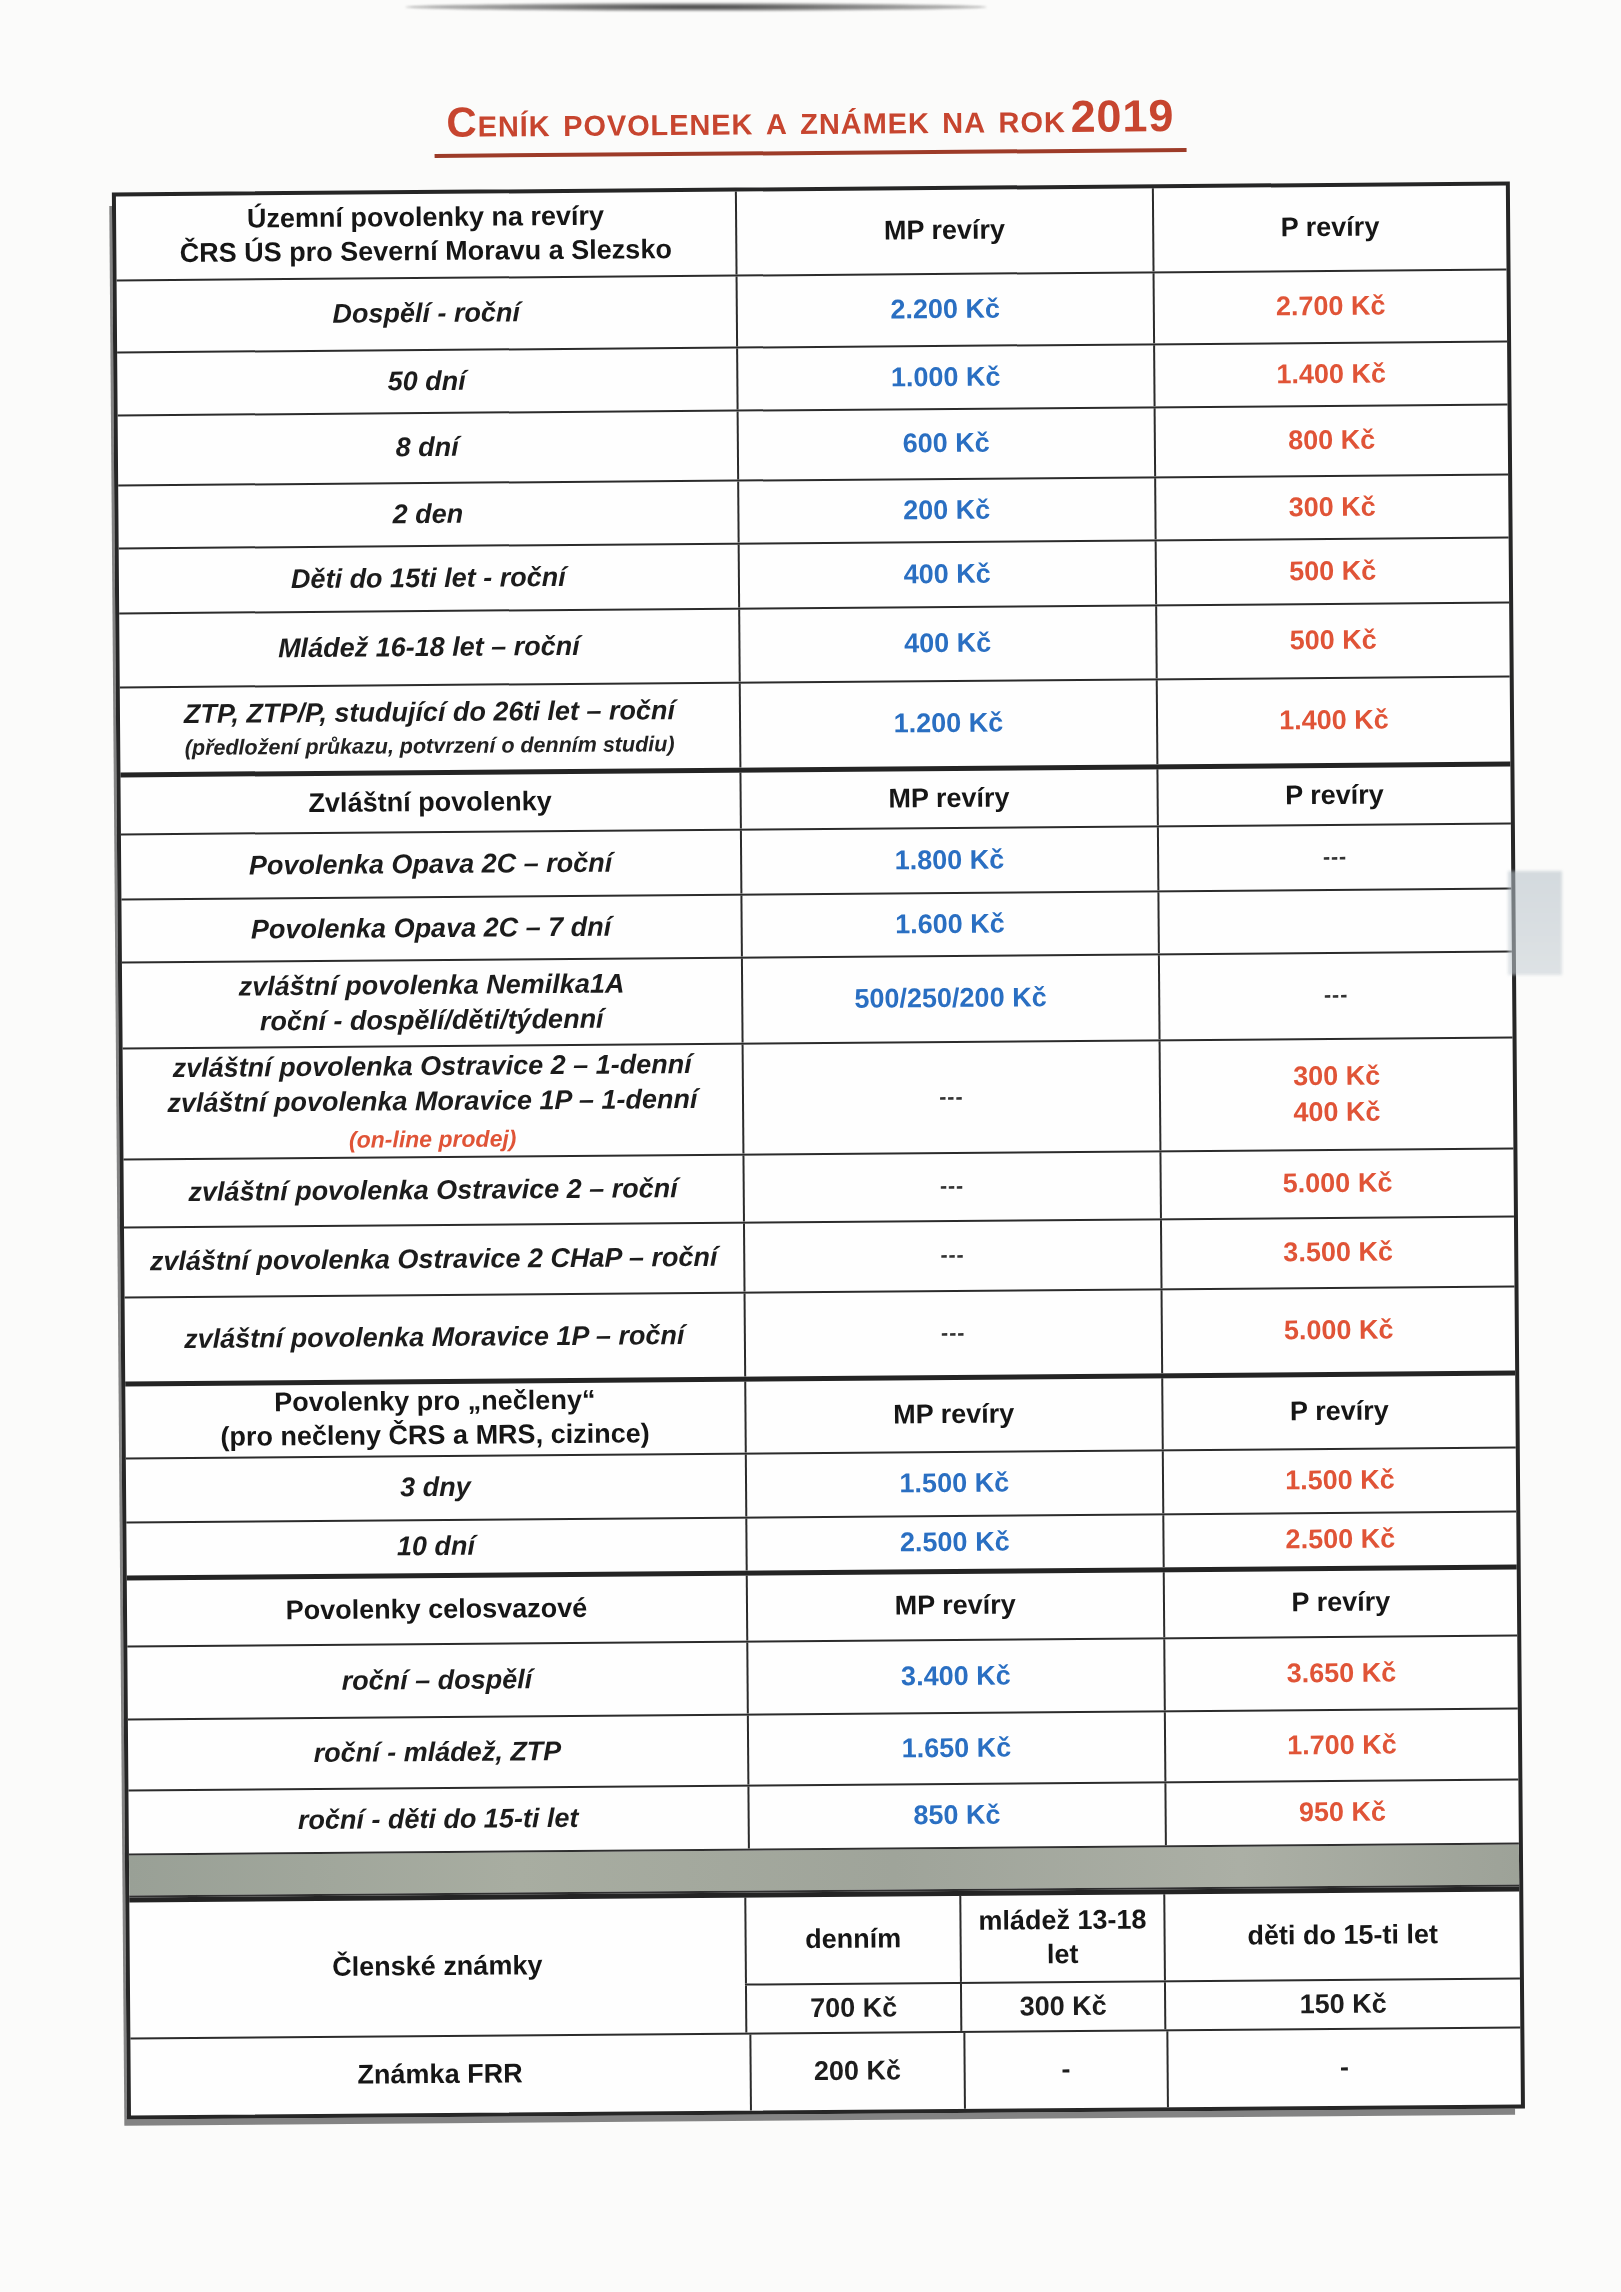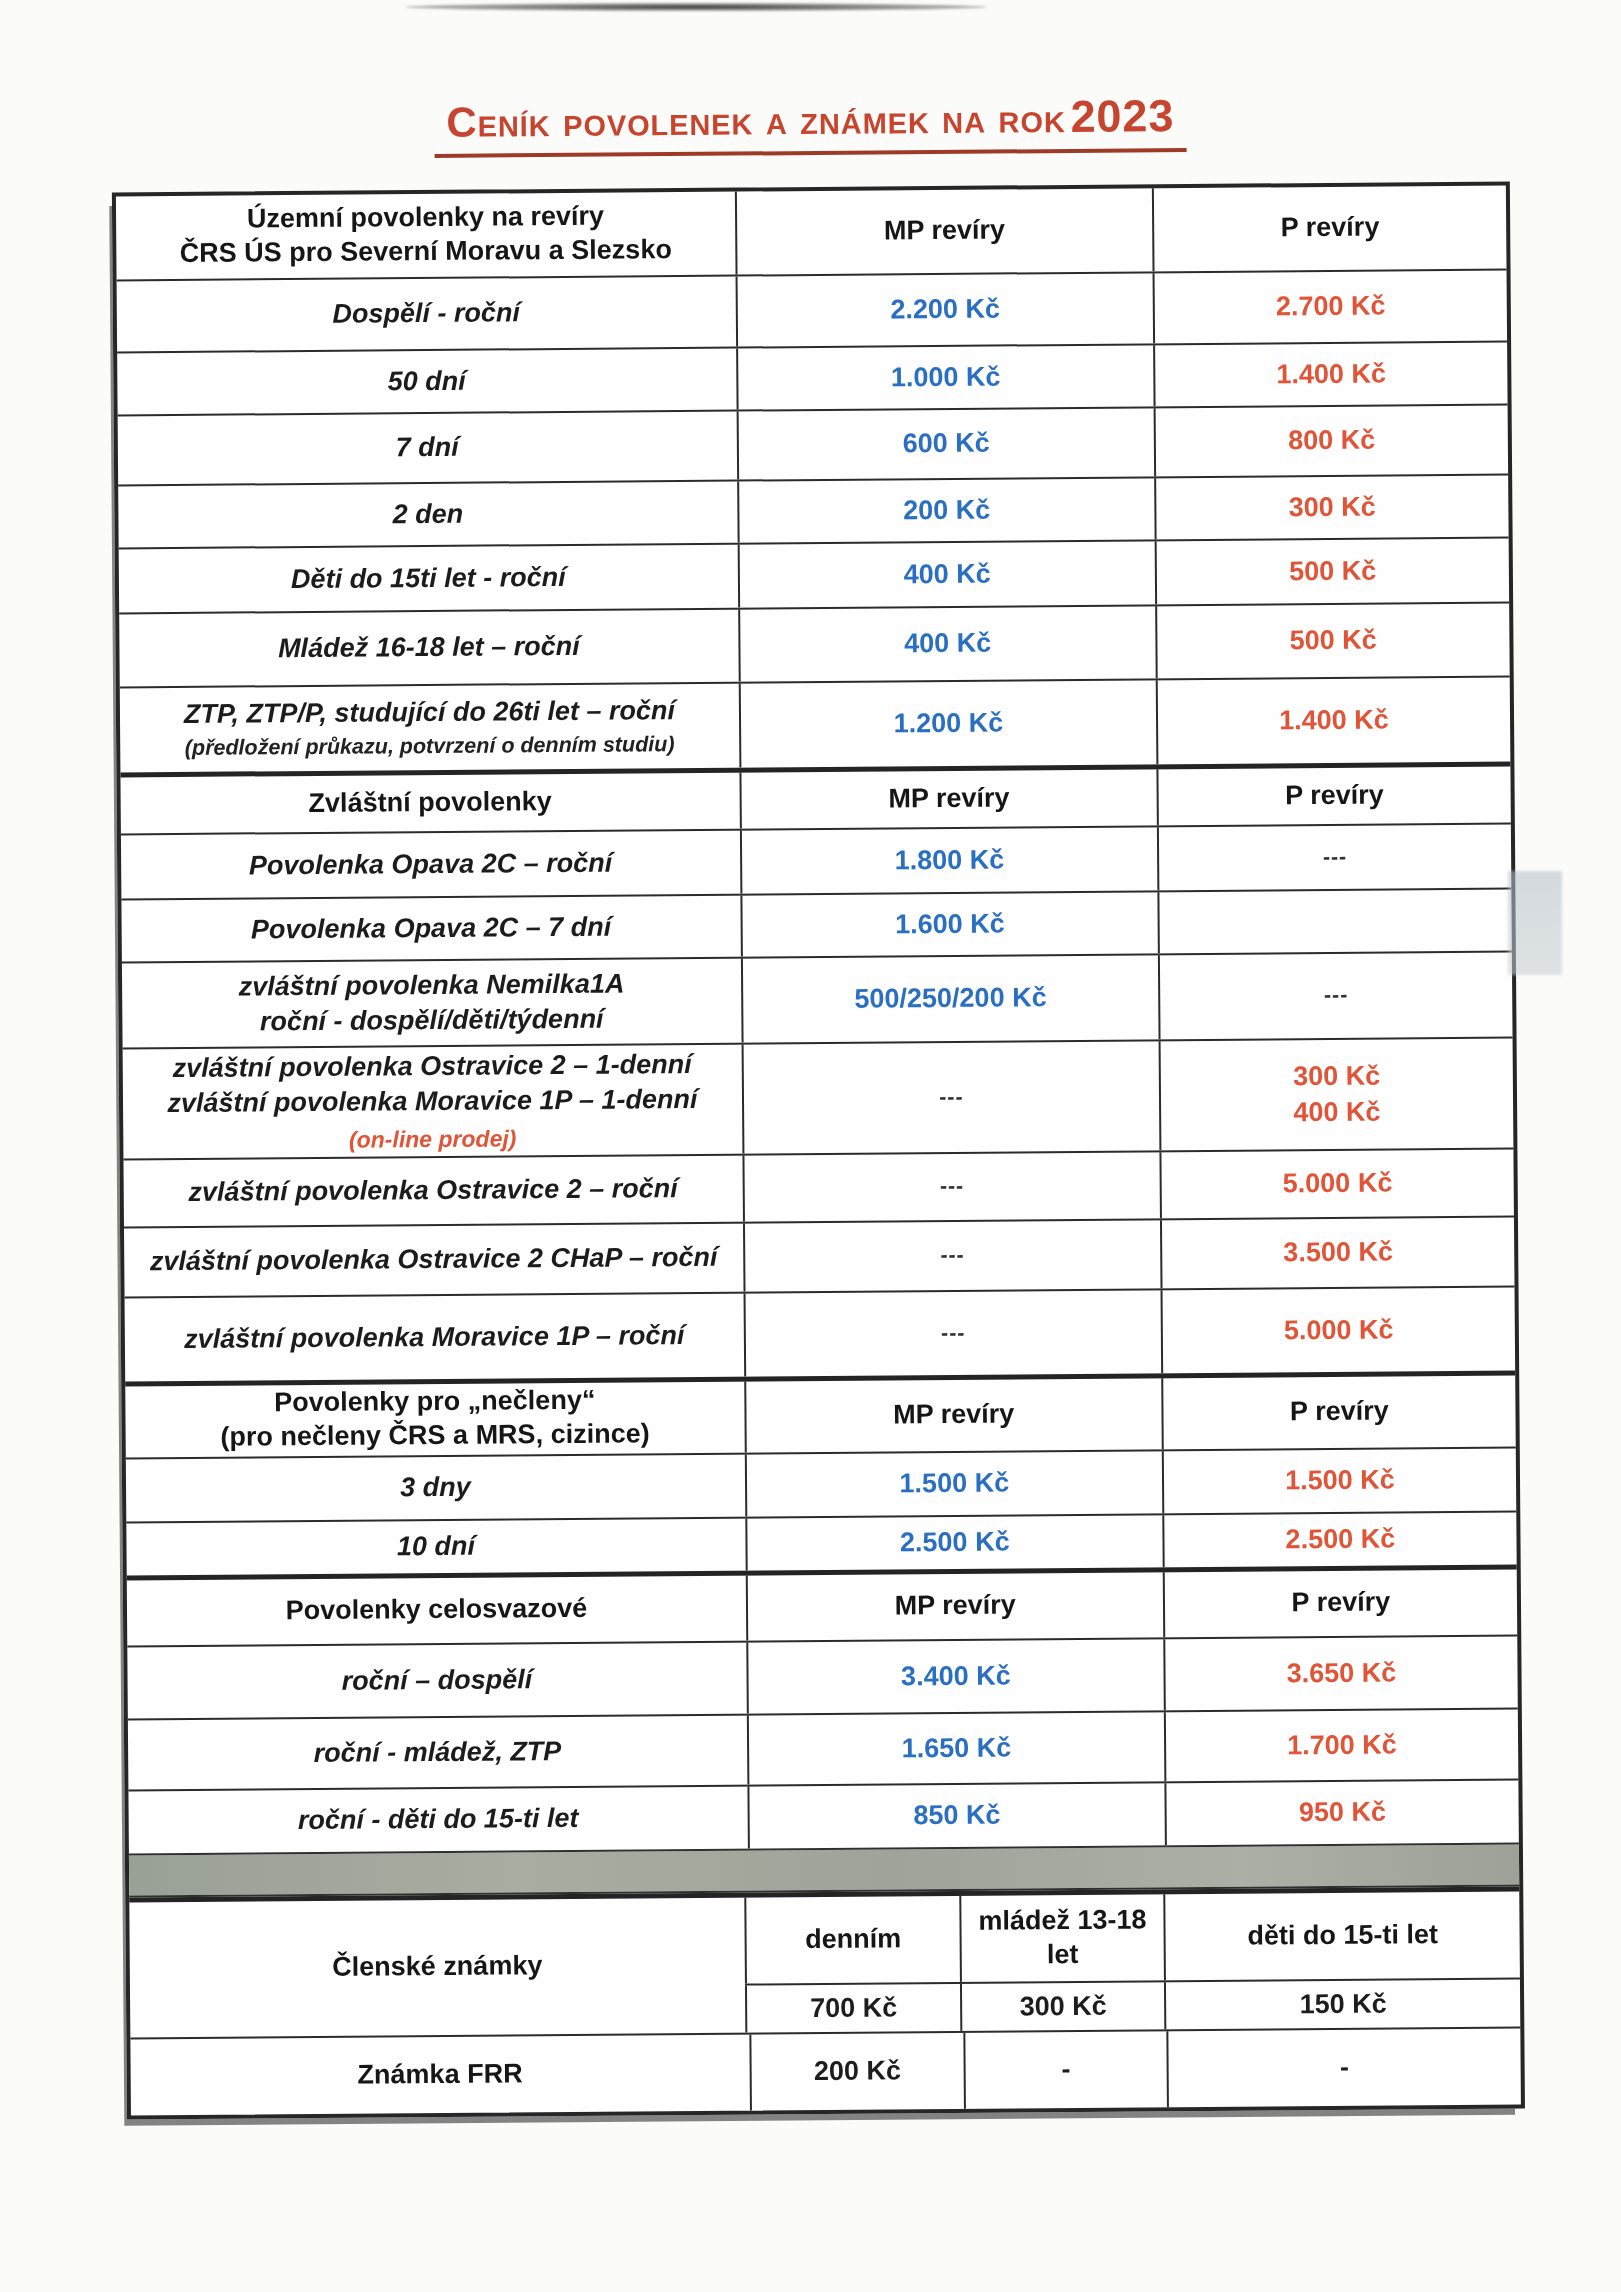--- a/index.html
+++ b/index.html
@@ -80,21 +80,21 @@
 </head>
 <body>
 
 <div class="artifact-top"></div>
 <div class="artifact-right"></div>
 
 <div class="scan">
   <div class="title">
     <span class="title-inner">
       <span class="t-main">Ceník povolenek a známek na rok</span>
-      <span class="t-year">2023</span>
+      <span class="t-year">2019</span>
     </span>
   </div>
   <div class="tbl" id="table-root">
       <div class="row header first" style="height: 83px;">
         <div class="cell c-label">
           <div class="hdr">Územní povolenky na revíry</div>
           <div class="hdr">ČRS ÚS pro Severní Moravu a Slezsko</div>
         </div>
         <div class="cell c-mp">
           <div class="hdr">MP revíry</div>
@@ -120,21 +120,21 @@
         </div>
         <div class="cell c-mp">
           <div class="price blue">1.000 Kč</div>
         </div>
         <div class="cell c-p">
           <div class="price red">1.400 Kč</div>
         </div>
       </div>
       <div class="row" style="height: 70px;">
         <div class="cell c-label">
-          <div class="lbl">7 dní</div>
+          <div class="lbl">8 dní</div>
         </div>
         <div class="cell c-mp">
           <div class="price blue">600 Kč</div>
         </div>
         <div class="cell c-p">
           <div class="price red">800 Kč</div>
         </div>
       </div>
       <div class="row" style="height: 63px;">
         <div class="cell c-label">

